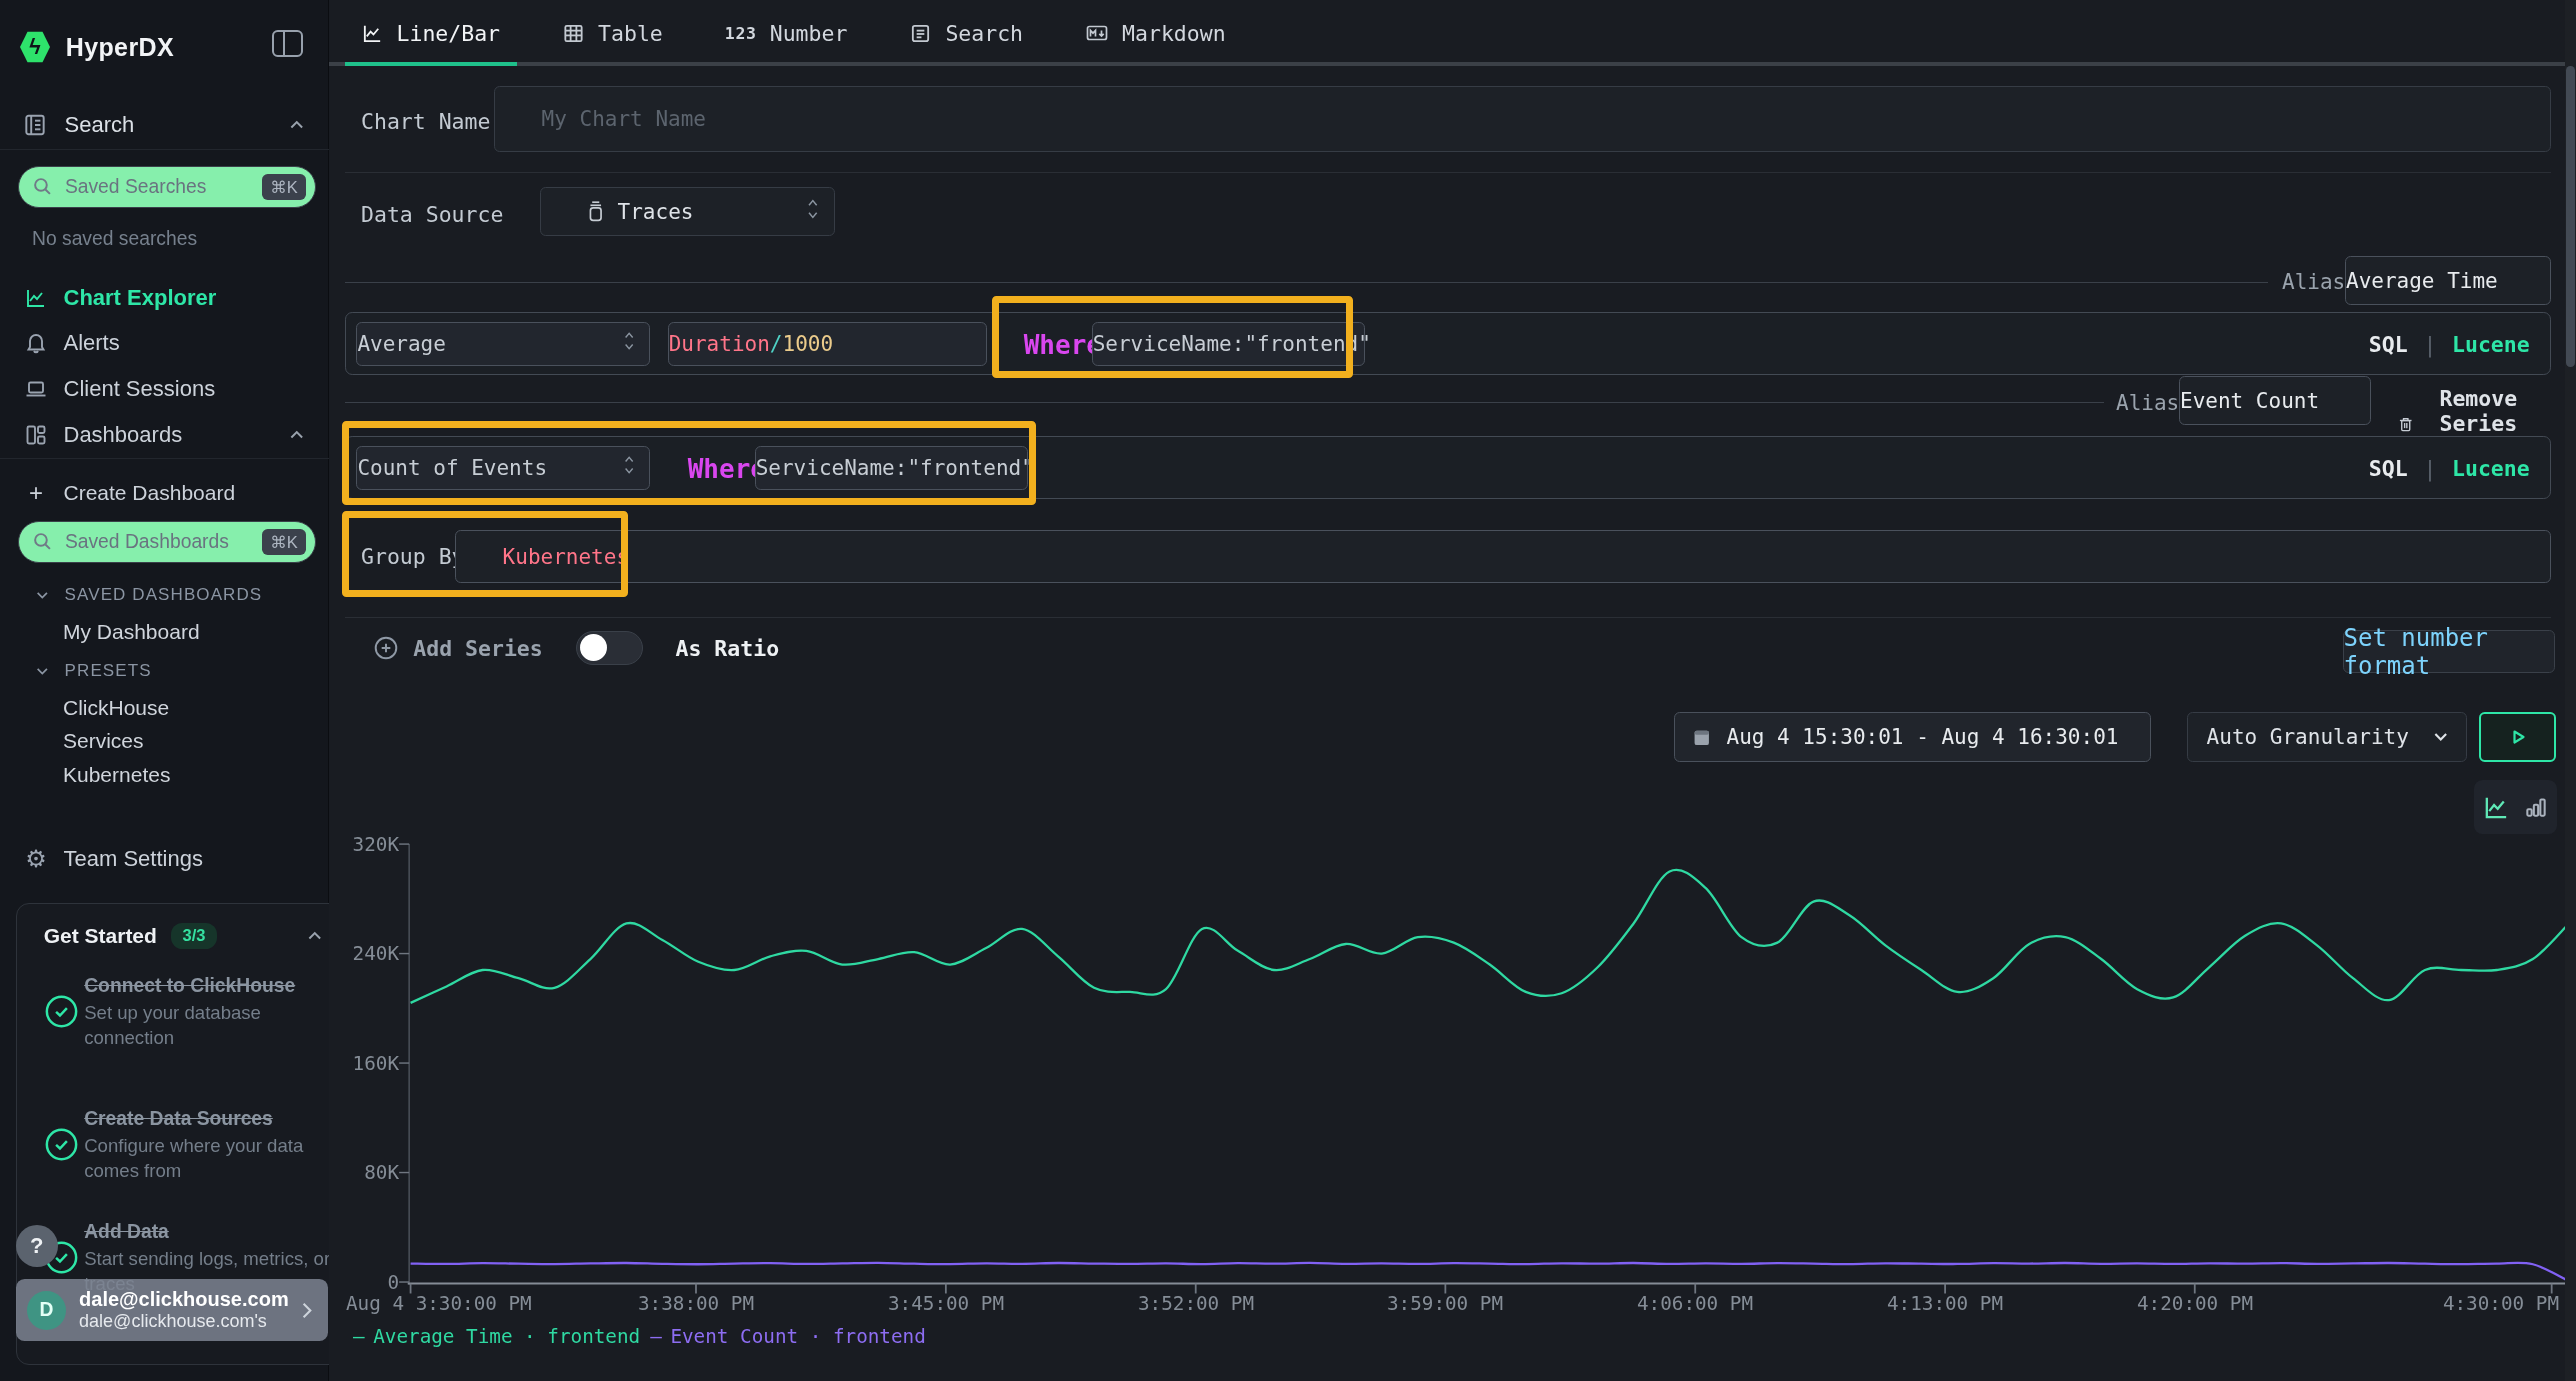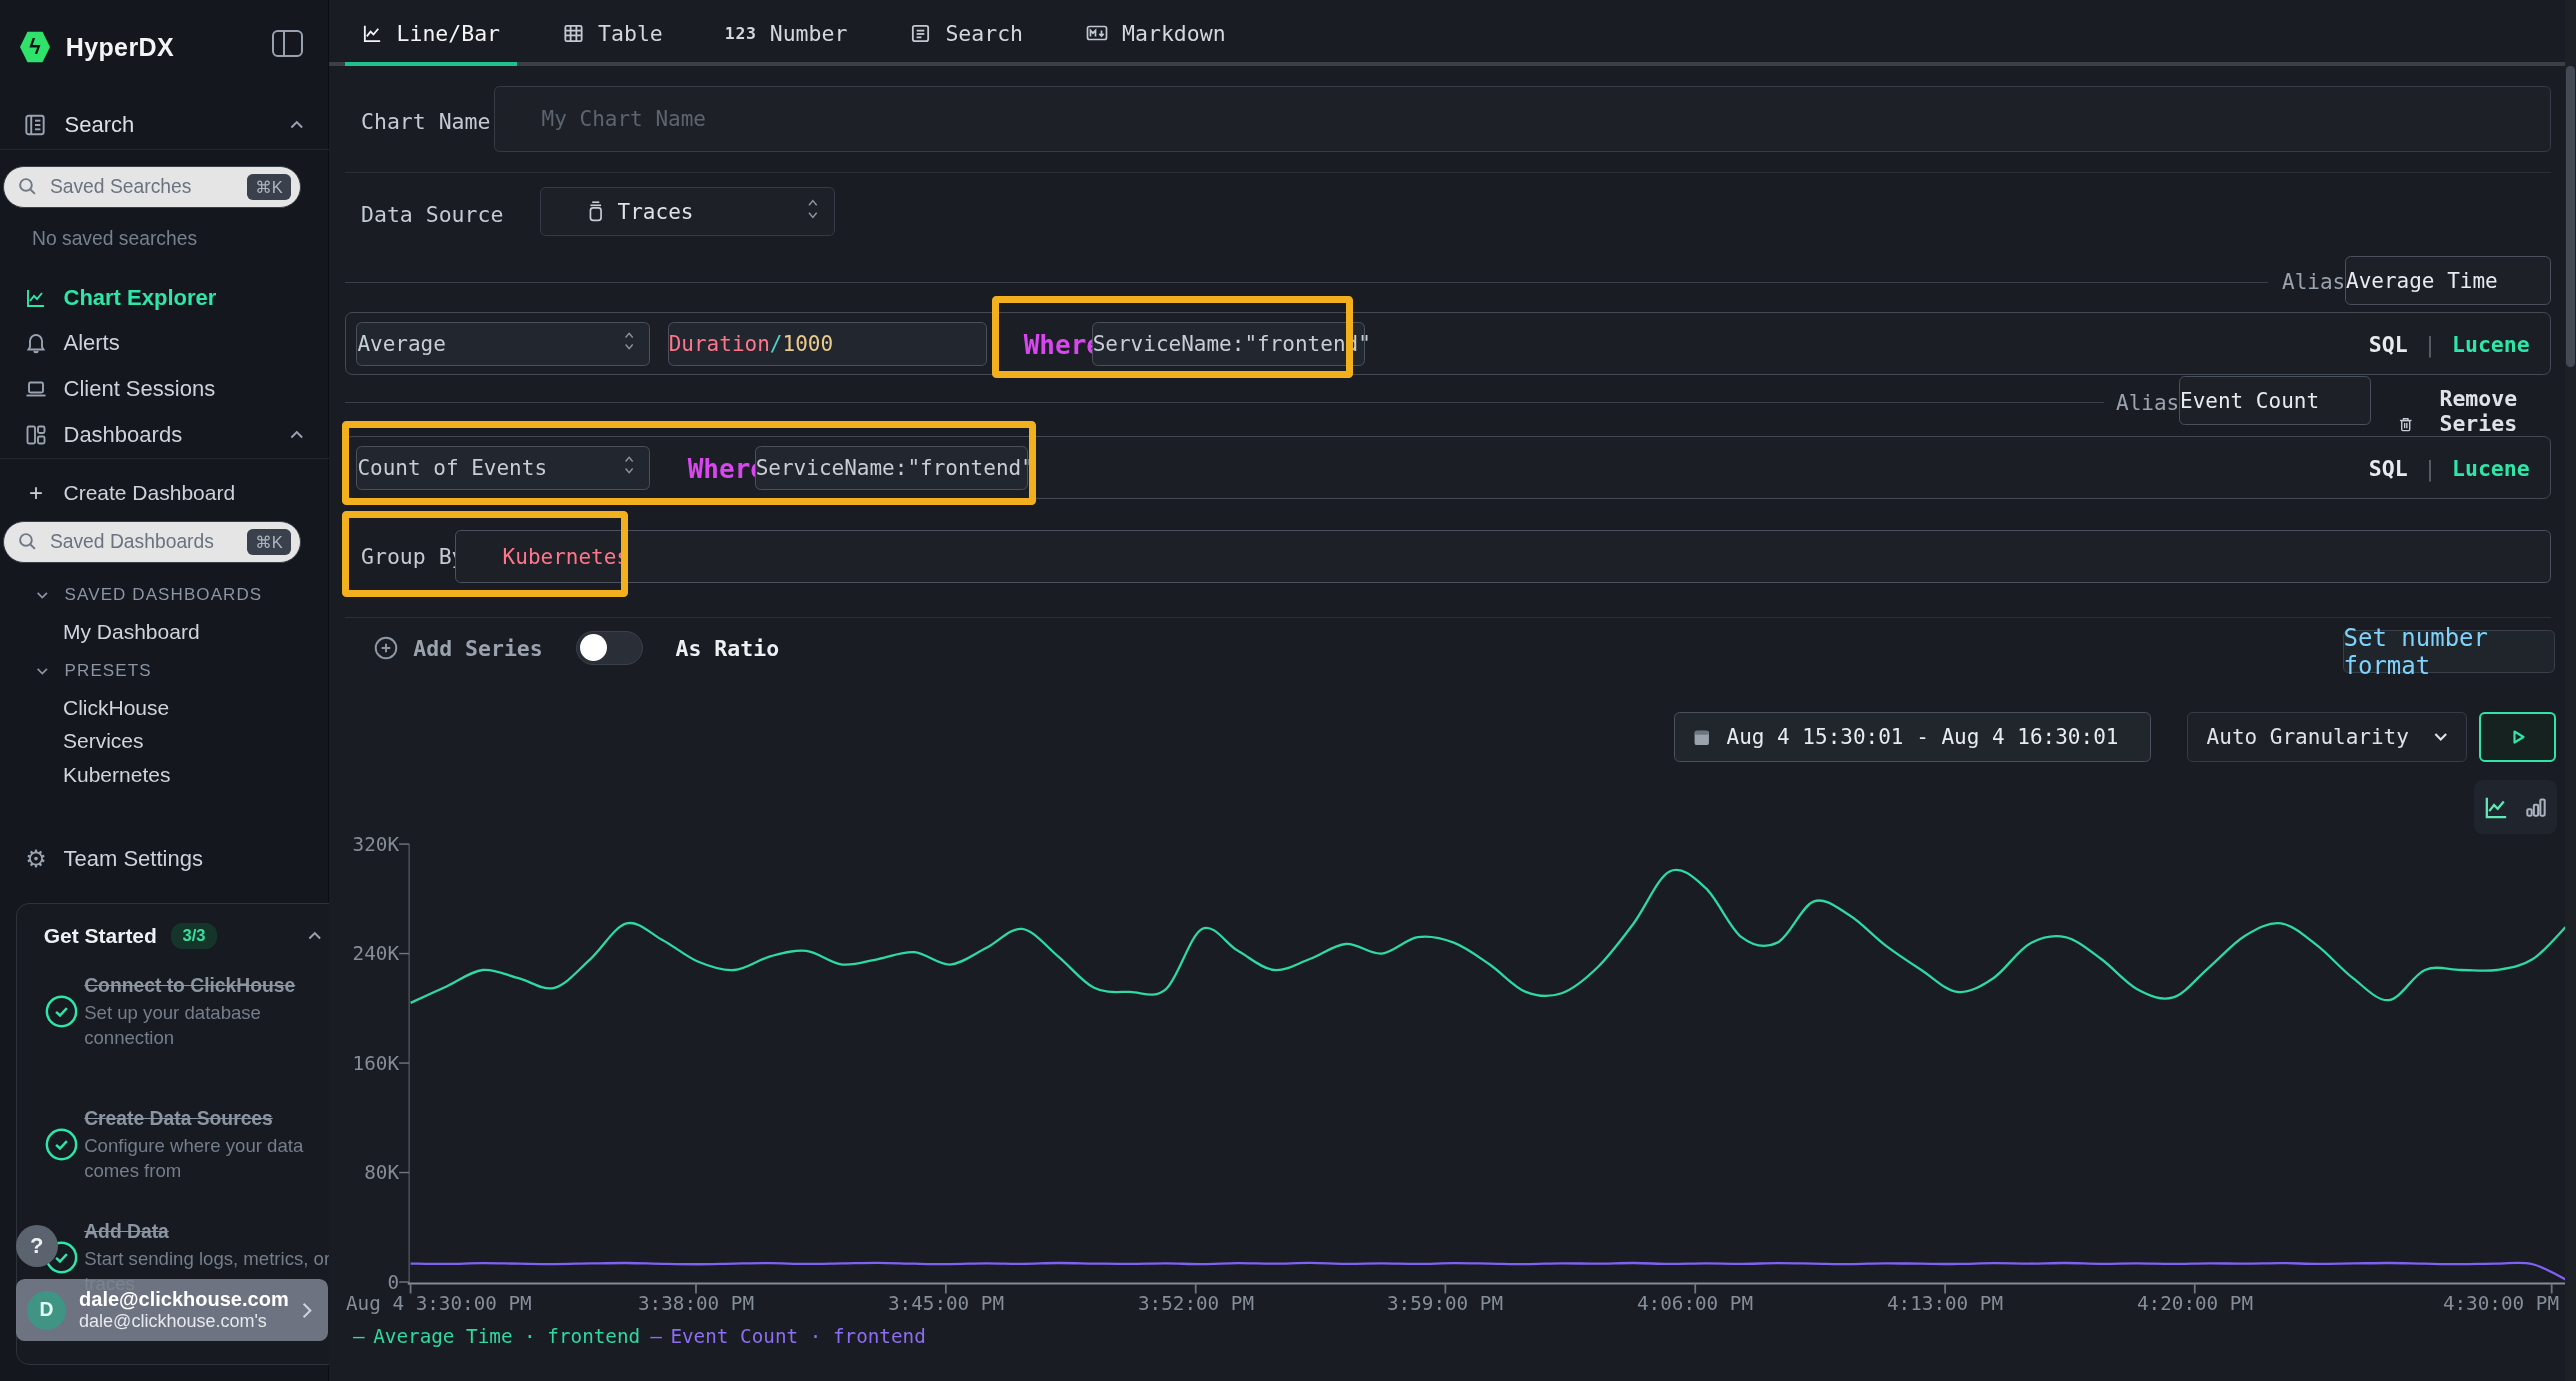--- a/index.html
+++ b/index.html
@@ -21,22 +21,22 @@
                   border:2.1px solid #98a1ad; border-radius:5.7px; }
   .panel-toggle i { position:absolute; left:9.3px; top:0; bottom:0; border-left:2.1px solid #98a1ad; }
 
   .side-header { position:absolute; left:0; width:329px; height:37px; display:flex; align-items:center; }
   .side-header .txt { color:#dbe0e6; font-size:22px; margin-left:17px; }
   .side-header svg.lead { margin-left:21.5px; }
   .side-header .chev { position:absolute; right:21.5px; }
 
   .side-divider { position:absolute; left:0; width:329px; border-top:1.4px solid #22262d; }
 
-  .pill { position:absolute; left:3px; width:298px; height:42px; border-radius:21px;
-          background:#e5e5e5; border:0.7px solid #3a4049; display:flex; align-items:center; }
+  .pill { position:absolute; left:18px; width:298px; height:42px; border-radius:21px;
+          background:#86efac; border:0.7px solid #3a4049; display:flex; align-items:center; }
   .pill .ph { color:#6a7380; font-size:19.3px; margin-left:11.4px; flex:1; }
   .pill .kbd { background:#3b414c; color:#aeb6c2; border-radius:5.7px; font-size:16.5px;
                padding:3.6px 8.6px; margin-right:8.6px; }
 
   .nav-item { position:absolute; left:0; width:329px; height:40px; display:flex; align-items:center; cursor:pointer; }
   .nav-item .ico { width:29px; margin-left:21.5px; display:flex; justify-content:center; }
   .nav-item .lbl { color:#ccd2da; font-size:22px; margin-left:13px; }
   .nav-item.active .lbl { color:#2ee6a7; font-weight:700; }
   .nav-item .chev { position:absolute; right:21.5px; }
 

